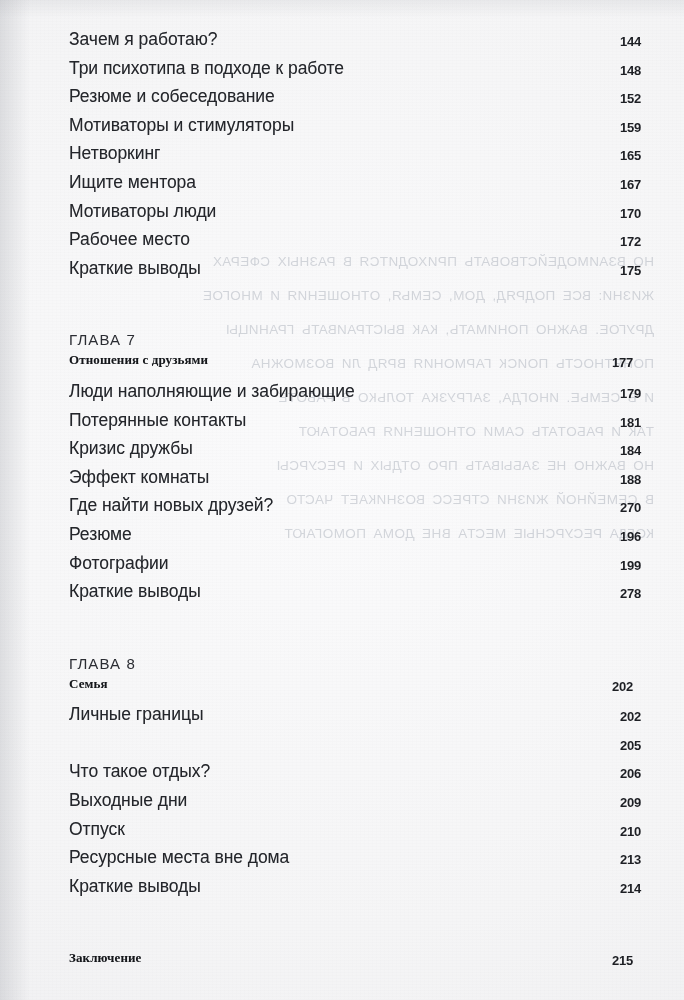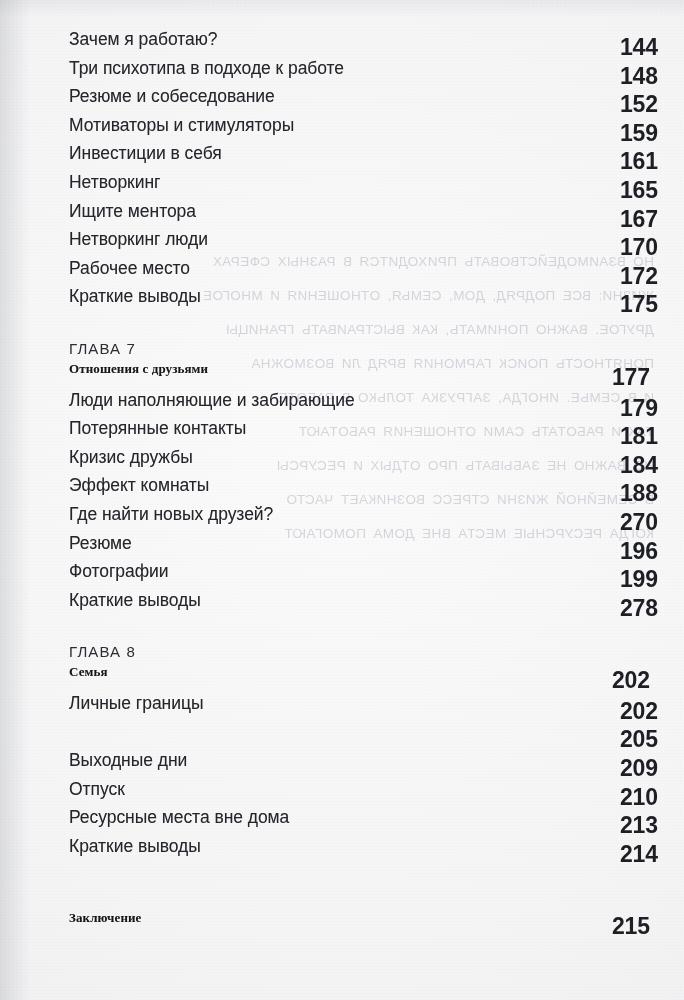--- a/index.html
+++ b/index.html
@@ -121,21 +121,21 @@
     background-image: radial-gradient(circle closest-side, #5c6068 58%, rgba(0,0,0,0) 60%);
     background-size: 4px 1.5px;
     background-repeat: repeat-x;
     opacity: .85;
   }
 
   .row .page {
     flex: 0 0 auto;
     width: 46px;
     text-align: left;
-    font-size: 23px;
+    font-size: 13px;
     font-weight: bold;
     color: #1d1f24;
     letter-spacing: -0.2px;
     position: relative;
     z-index: 2;
     padding-left: 8px;
     transform: translateY(5px);
   }
 
   
@@ -158,20 +158,21 @@
 
   
   .chapter-eyebrow {
     padding-left: 69px;
     font-size: 15px;
     color: #2b2d33;
     letter-spacing: 1.1px;
     height: 25px;
     line-height: 25px;
     white-space: nowrap;
+    margin-top: 20px;
   }
 
   .section-gap { height: 21px; }
   .big-gap { height: 46px; }
 </style>
 </head>
 <body>
 
 <div id="page">
 
@@ -205,36 +206,31 @@
         <span class="label">Резюме и собеседование</span>
         <span class="leader"></span>
         <span class="page">152</span>
       </div>
       <div class="row">
         <span class="label">Мотиваторы и стимуляторы</span>
         <span class="leader"></span>
         <span class="page">159</span>
       </div>
       <div class="row">
-        <span class="label">Инвестиции в себя</span>
-        <span class="leader"></span>
-        <span class="page">161</span>
-      </div>
-      <div class="row">
         <span class="label">Нетворкинг</span>
         <span class="leader"></span>
         <span class="page">165</span>
       </div>
       <div class="row">
         <span class="label">Ищите ментора</span>
         <span class="leader"></span>
         <span class="page">167</span>
       </div>
       <div class="row">
-        <span class="label">Нетворкинг люди</span>
+        <span class="label">Мотиваторы люди</span>
         <span class="leader"></span>
         <span class="page">170</span>
       </div>
       <div class="row">
         <span class="label">Рабочее место</span>
         <span class="leader"></span>
         <span class="page">172</span>
       </div>
       <div class="row">
         <span class="label">Краткие выводы</span>
@@ -298,20 +294,25 @@
       <div class="row">
         <span class="label">Личные границы</span>
         <span class="leader"></span>
         <span class="page">202</span>
       </div>
       <div class="row">
         <span class="leader"></span>
         <span class="page">205</span>
       </div>
       <div class="row">
+        <span class="label">Что такое отдых?</span>
+        <span class="leader"></span>
+        <span class="page">206</span>
+      </div>
+      <div class="row">
         <span class="label">Выходные дни</span>
         <span class="leader"></span>
         <span class="page">209</span>
       </div>
       <div class="row">
         <span class="label">Отпуск</span>
         <span class="leader"></span>
         <span class="page">210</span>
       </div>
       <div class="row">

